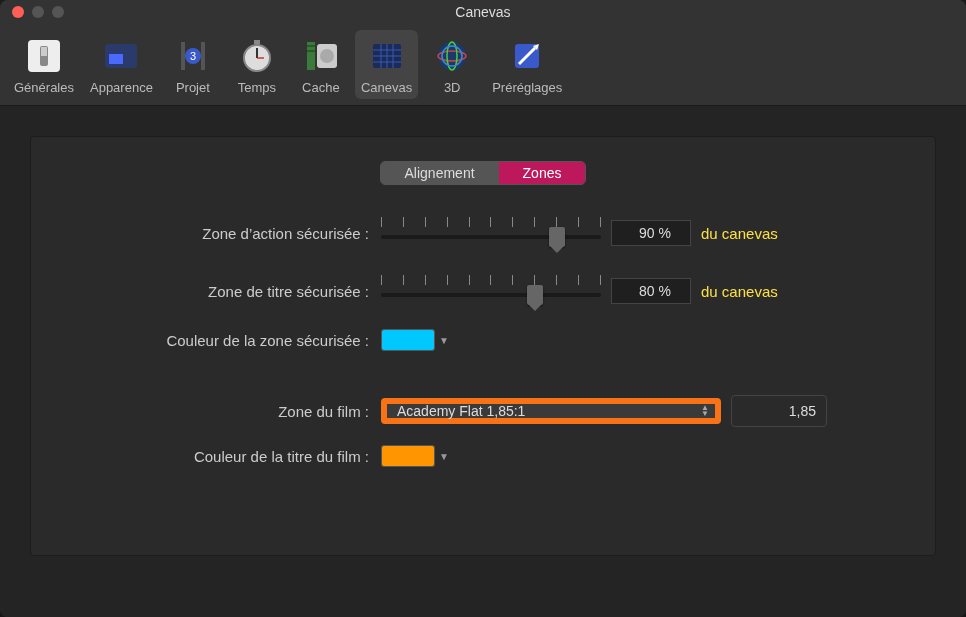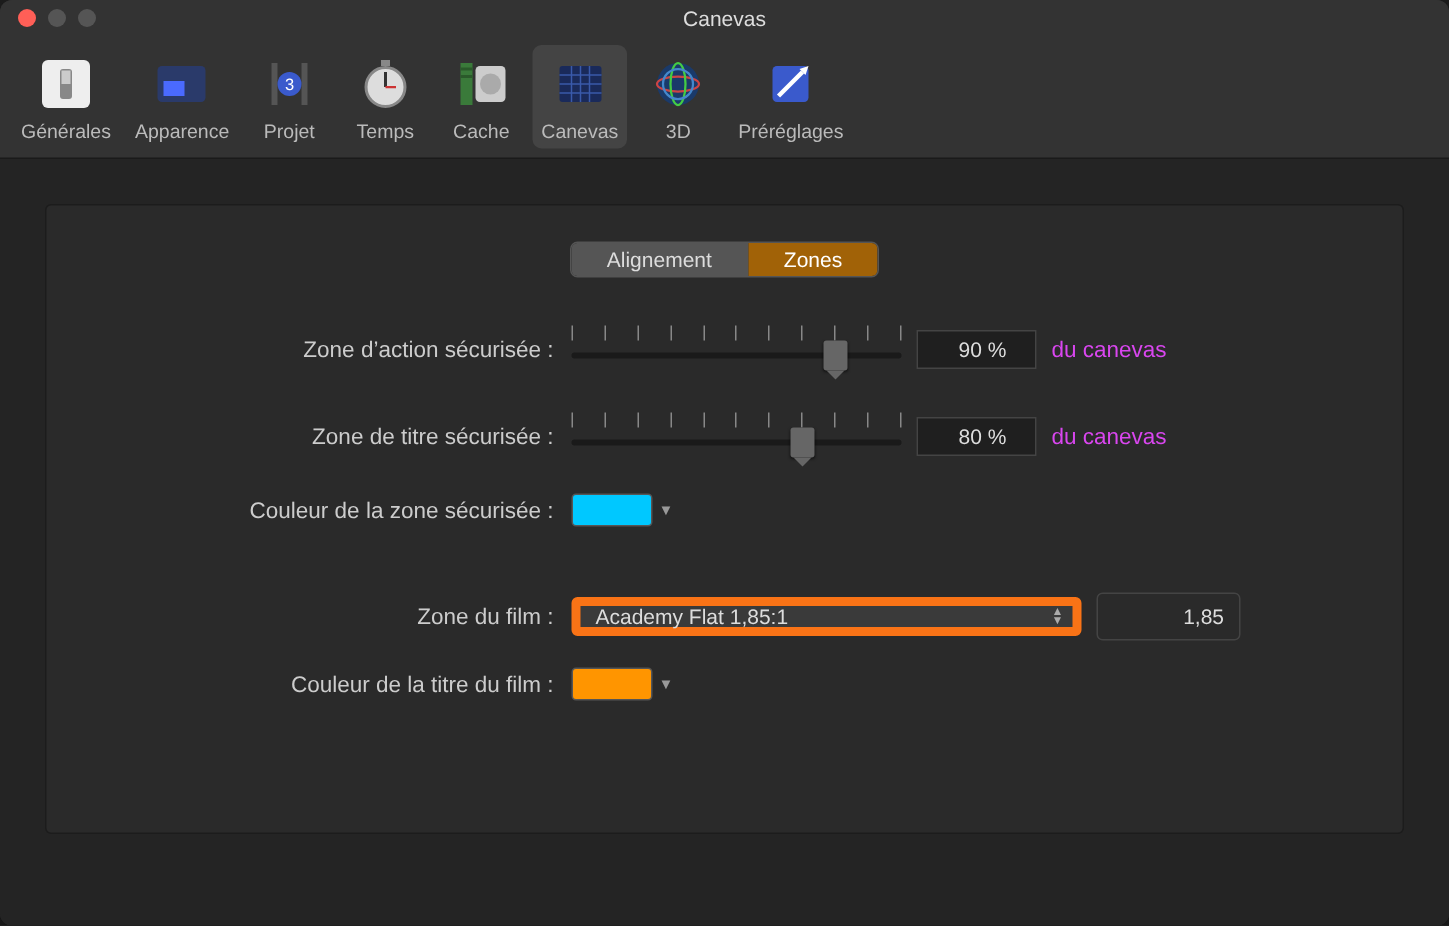--- a/index.html
+++ b/index.html
@@ -15,32 +15,32 @@
   .toolbar { display: flex; align-items: flex-start; gap: 4px; padding: 6px 8px 6px 8px; background: #333; border-bottom: 1px solid #1a1a1a;}
   .tool { display: flex; flex-direction: column; align-items: center; justify-content: flex-start; padding: 4px 6px; border-radius: 6px; cursor: default; min-width: 60px;}
   .tool.selected { background: #444; }
   .tool .iconwrap { width: 44px; height: 44px; display: flex; align-items: center; justify-content: center; }
   .tool .lbl { font-size: 13px; color: #bbb; margin-top: 2px; white-space: nowrap;}
   .content { flex: 1; background: #242424; padding: 30px 30px; }
   .panel { background: #2a2a2a; border: 1px solid #1c1c1c; border-radius: 4px; padding: 24px 30px 60px 30px; min-height: 420px;}
   .seg { display: flex; justify-content: center; margin-bottom: 28px; }
   .seggroup { display: inline-flex; border-radius: 5px; overflow: hidden; border: 1px solid #555;}
   .segbtn { padding: 3px 24px; font-size: 14px; background: #555; color: #ddd; border: none; }
-  .segbtn.active { background: #a16207; color: #fff; }
+  .segbtn.active { background: #be185d; color: #fff; }
   .row { display: flex; align-items: center; margin-bottom: 18px; }
   .rlabel { width: 320px; text-align: right; font-size: 15px; color: #ccc; padding-right: 12px;}
   .rcontrol { display: flex; align-items: center; gap: 10px;}
   .slider { position: relative; width: 220px; height: 40px; }
   .ticks { position: absolute; top: 4px; left: 0; right: 0; display: flex; justify-content: space-between; }
   .tick { width: 1px; height: 10px; background: #888; }
   .track { position: absolute; top: 22px; left: 0; right: 0; height: 4px; background: #1a1a1a; border-radius: 2px; }
   .thumb { position: absolute; top: 14px; width: 16px; height: 20px; background: #666; border-radius: 2px; transform: translateX(-50%); box-shadow: 0 1px 2px rgba(0,0,0,.6);}
   .thumb::before { content:''; position:absolute; bottom:-6px; left:2px; width:0; height:0; border-left:6px solid transparent; border-right:6px solid transparent; border-top:6px solid #666;}
   .valuebox { width: 80px; height: 26px; background: #1f1f1f; border: 1px solid #444; border-radius: 0; display: flex; align-items: center; justify-content: flex-end; padding: 0 19px; font-size: 14px; color: #ddd;}
-  .suffix { font-size: 15px; color: #d946ef; }
+  .suffix { font-size: 15px; color: #fde047; }
   .colorwell { display: flex; align-items: center; gap: 4px;}
   .swatch { width: 54px; height: 22px; border-radius: 3px; border: 1px solid #555;}
   .chev { color: #999; font-size: 10px;}
   .dropdown { width: 340px; height: 26px; background: #3a3a3a; border: 6px solid #f97316; border-radius: 4px; display: flex; align-items: center; padding: 0 6px 0 10px; font-size: 14px; color: #ddd; justify-content: space-between;}
   .updown { display:flex; flex-direction:column; line-height:6px; font-size:8px; color:#aaa;}
   .numbox { width: 96px; height: 26px; background: #2a2a2a; border: 1px solid #444; border-radius: 4px; display: flex; align-items: center; justify-content: flex-end; padding: 15px 10px; font-size: 14px; color: #ddd;}
   .gap { height: 26px; }
   svg { display:block; }
 </style>
 </head>

